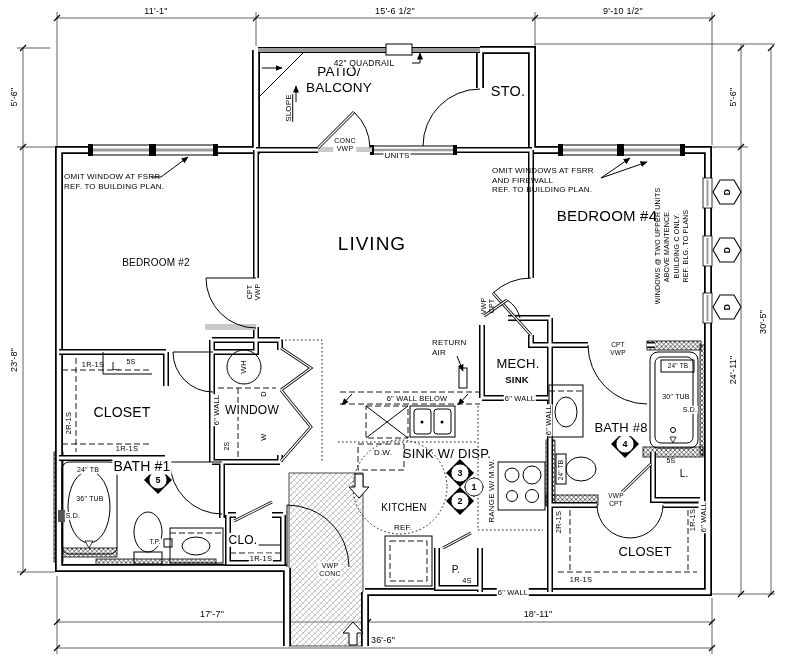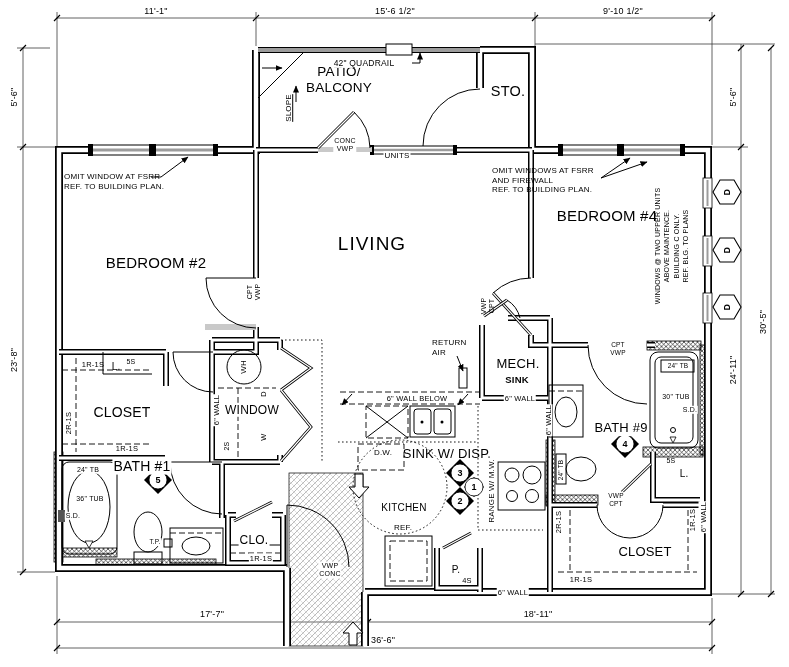--- a/index.html
+++ b/index.html
@@ -277,31 +277,31 @@
 <div class="lbl v" style="left:733px;top:97px;font-size:9px">5'-6"</div>
 <div class="lbl v" style="left:733px;top:370px;font-size:9px">24'-11"</div>
 <div class="lbl v" style="left:763px;top:322px;font-size:9px">30'-5"</div>
 <div class="lbl" style="left:212px;top:614px;font-size:9px">17'-7"</div>
 <div class="lbl" style="left:538px;top:614px;font-size:9px">18'-11"</div>
 <div class="lbl" style="left:383px;top:640px;font-size:9px">36'-6"</div>
 
 <div class="lbl" style="left:339px;top:80px;font-size:13.5px">PATIO/
 BALCONY</div>
 <div class="lbl" style="left:508px;top:92px;font-size:14.5px">STO.</div>
-<div class="lbl" style="left:156px;top:263px;font-size:15px">BEDROOM #2</div>
+<div class="lbl" style="left:156px;top:263px;font-size:10px">BEDROOM #2</div>
 <div class="lbl" style="left:372px;top:244px;font-size:19px;letter-spacing:1px">LIVING</div>
 <div class="lbl" style="left:607px;top:216px;font-size:15px">BEDROOM #4</div>
 <div class="lbl" style="left:122px;top:412px;font-size:14px">CLOSET</div>
 <div class="lbl bg" style="left:252px;top:410px;font-size:12px">WINDOW</div>
 <div class="lbl bg" style="left:142px;top:466px;font-size:14px">BATH #1</div>
 <div class="lbl" style="left:404px;top:508px;font-size:10px">KITCHEN</div>
 <div class="lbl" style="left:518px;top:364px;font-size:13px">MECH.</div>
 <div class="lbl b" style="left:517px;top:380px;font-size:9.5px">SINK</div>
-<div class="lbl bg" style="left:621px;top:428px;font-size:13px">BATH #9</div>
-<div class="lbl bg" style="left:254px;top:540px;font-size:12px">CLO.</div>
+<div class="lbl bg" style="left:621px;top:428px;font-size:13px">BATH #8</div>
+<div class="lbl bg" style="left:243px;top:540px;font-size:12px">CLO.</div>
 <div class="lbl" style="left:645px;top:552px;font-size:13px">CLOSET</div>
 <div class="lbl" style="left:116px;top:367px;font-size:10px">L.</div>
 <div class="lbl" style="left:131px;top:362px;font-size:7px">5S</div>
 <div class="lbl" style="left:684px;top:474px;font-size:10px">L.</div>
 <div class="lbl" style="left:671px;top:461px;font-size:7px">5S</div>
 
 <div class="lbl la" style="left:64px;top:182px;font-size:8px">OMIT WINDOW AT FSRR
 REF. TO BUILDING PLAN.</div>
 <div class="lbl la" style="left:492px;top:180px;font-size:8px">OMIT WINDOWS AT FSRR
 AND FIREWALL

